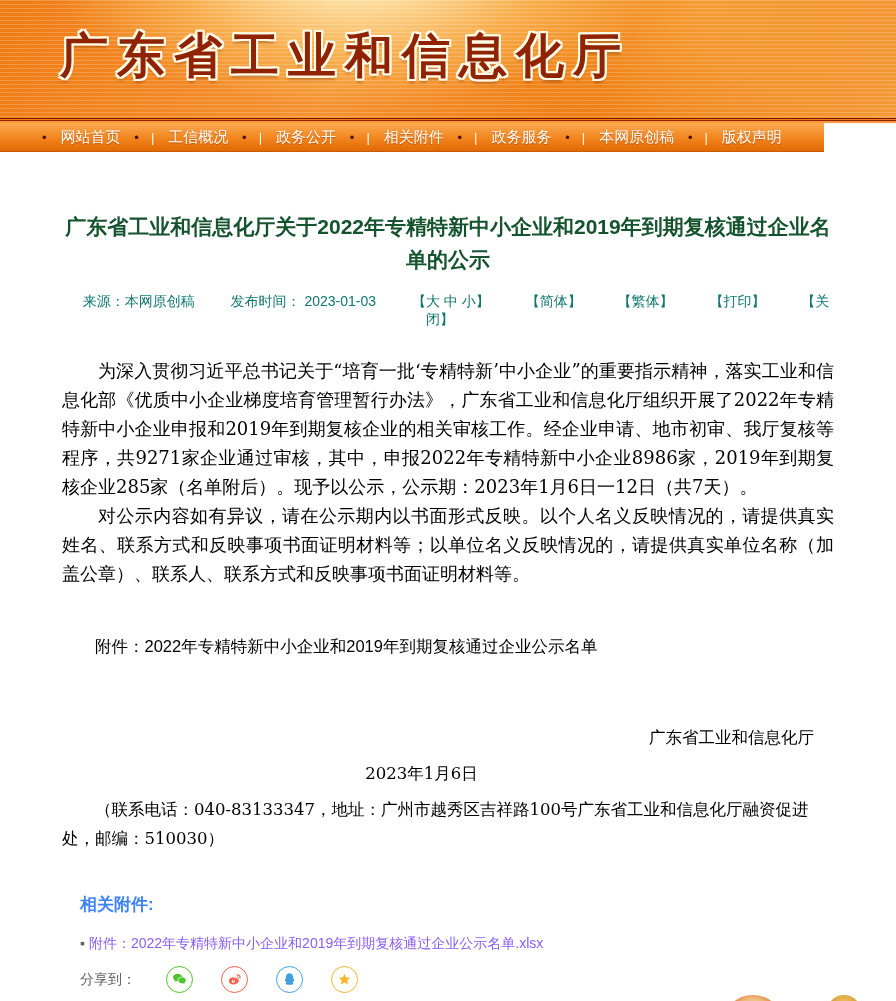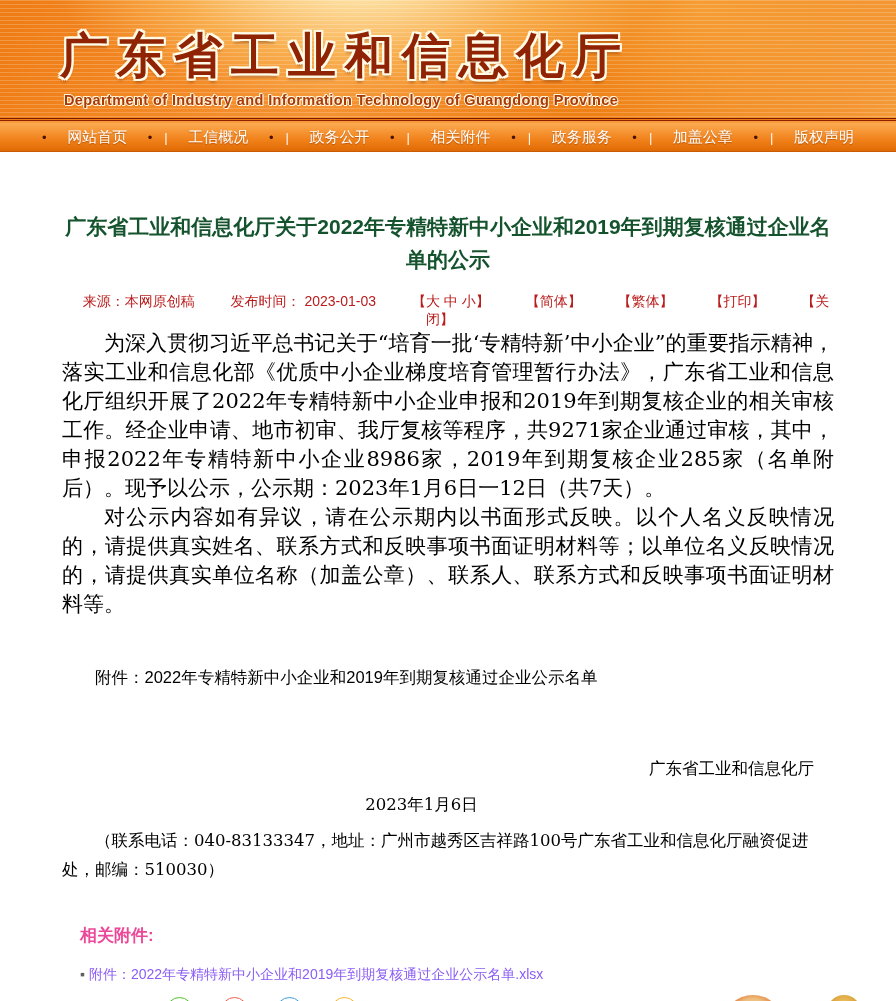--- a/index.html
+++ b/index.html
@@ -45,21 +45,21 @@
   
   .nav-stripes {
     width: 896px; height: 5px;
     background: linear-gradient(to bottom,
       #7c1a00 0, #7c1a00 1px,
       #ee7d17 1px, #ee7d17 2px,
       #8d2000 2px, #8d2000 3px,
       #f79a3c 3px, #f79a3c 5px);
   }
   .nav {
-    width: 896px; height: 29px;
+    width: 824px; height: 29px;
     background: linear-gradient(to bottom, #fbab52, #f08018 62%, #e06a05);
     display: flex; align-items: center; justify-content: space-between;
     padding: 0 42px 0 42px;
     border-bottom: 1px solid #c85c04;
   }
   .nav a {
     color: #ffffff; font-size: 15px; text-decoration: none;
     text-shadow: 0 1px 1px rgba(140,55,0,.55);
     white-space: nowrap;
   }
@@ -73,33 +73,33 @@
     margin-top: 58px;
     text-align: center;
     font-size: 21px; font-weight: bold; line-height: 33px;
     color: #14532d;
   }
   .article-meta {
     margin-top: 17px;
     text-align: center;
     font-size: 14px; color: #333;
   }
-  .article-meta span, .article-meta a { margin: 0 16px; color: #b91c1c; text-decoration: none; text-align: center; }
-
-  .article-body { font-family: "DejaVu Serif", serif; font-size: 21px; line-height: 29px; text-align: justify; }
+  .article-meta span, .article-meta a { margin: 0 16px; color: #0f766e; text-decoration: none; text-align: center; }
+
+  .article-body { margin-top: 27px; font-family: "DejaVu Serif", serif; font-size: 18px; line-height: 29px; text-align: justify; }
   .article-body p { text-indent: 2em; }
   .attachment-line { margin-top: 44px; text-indent: 2em; font-family: Liberation Sans, sans-serif; font-size: 16.5px; line-height: 29px; }
 
   .sig-dept { margin-top: 62px; text-align: right; padding-right: 20px; font-family: "DejaVu Serif", serif; font-size: 16.5px; line-height: 29px; }
   .sig-date { margin-top: 7px; text-align: center; padding-right: 53px; font-family: "DejaVu Serif", serif; font-size: 16.5px; line-height: 29px; }
   .contact { margin-top: 7px; text-indent: 2em; font-family: "DejaVu Serif", serif; font-size: 16.5px; line-height: 29px; }
 
   
   .attachments { margin-top: 40px; padding-left: 18px; }
-  .attachments-heading { color: #ec4899; font-size: 17px; font-weight: bold; }
+  .attachments-heading { color: #3b82f6; font-size: 17px; font-weight: bold; }
   .attachment-item { margin-top: 19px; font-size: 14px; color: #606060; }
   .attachment-item .bullet { margin-right: 4px; color: #606060; }
   .attachment-item a { color: #8b5cf6; text-decoration: none; }
   .share-row { margin-top: 13px; display: flex; align-items: center; gap: 28px; }
   .share-label { font-size: 14px; color: #606060; margin-right: 2px; }
   .share-icon {
     width: 27px; height: 27px; border-radius: 50%;
     display: flex; align-items: center; justify-content: center;
     background: #fff; cursor: pointer;
   }
@@ -125,21 +125,20 @@
     position: absolute; left: 827px; top: 995px;
     width: 34px; height: 34px; border-radius: 50%;
     background: radial-gradient(circle at 50% 30%, #f5c86a, #d8a23a 45%, #20386f 75%);
   }
 </style>
 </head>
 <body>
 
 <header class="banner">
   <div class="banner-title">广东省工业和信息化厅</div>
-  <div class="banner-subtitle">Department of Industry and Information Technology of Guangdong Province</div>
 </header>
 
 <div class="nav-stripes"></div>
 <nav class="nav">
   <span class="dot"></span>
   <a href="#">网站首页</a>
   <span class="sep">
       <span class="dot"></span>
       <span class="pipe"></span>
     </span>
@@ -156,21 +155,21 @@
   <a href="#">相关附件</a>
   <span class="sep">
       <span class="dot"></span>
       <span class="pipe"></span>
     </span>
   <a href="#">政务服务</a>
   <span class="sep">
       <span class="dot"></span>
       <span class="pipe"></span>
     </span>
-  <a href="#">加盖公章</a>
+  <a href="#">本网原创稿</a>
   <span class="sep">
       <span class="dot"></span>
       <span class="pipe"></span>
     </span>
   <a href="#">版权声明</a>
 </nav>
 
 <main class="content">
   <h1 class="article-title">广东省工业和信息化厅关于2022年专精特新中小企业和2019年到期复核通过企业名单的公示</h1>
 

